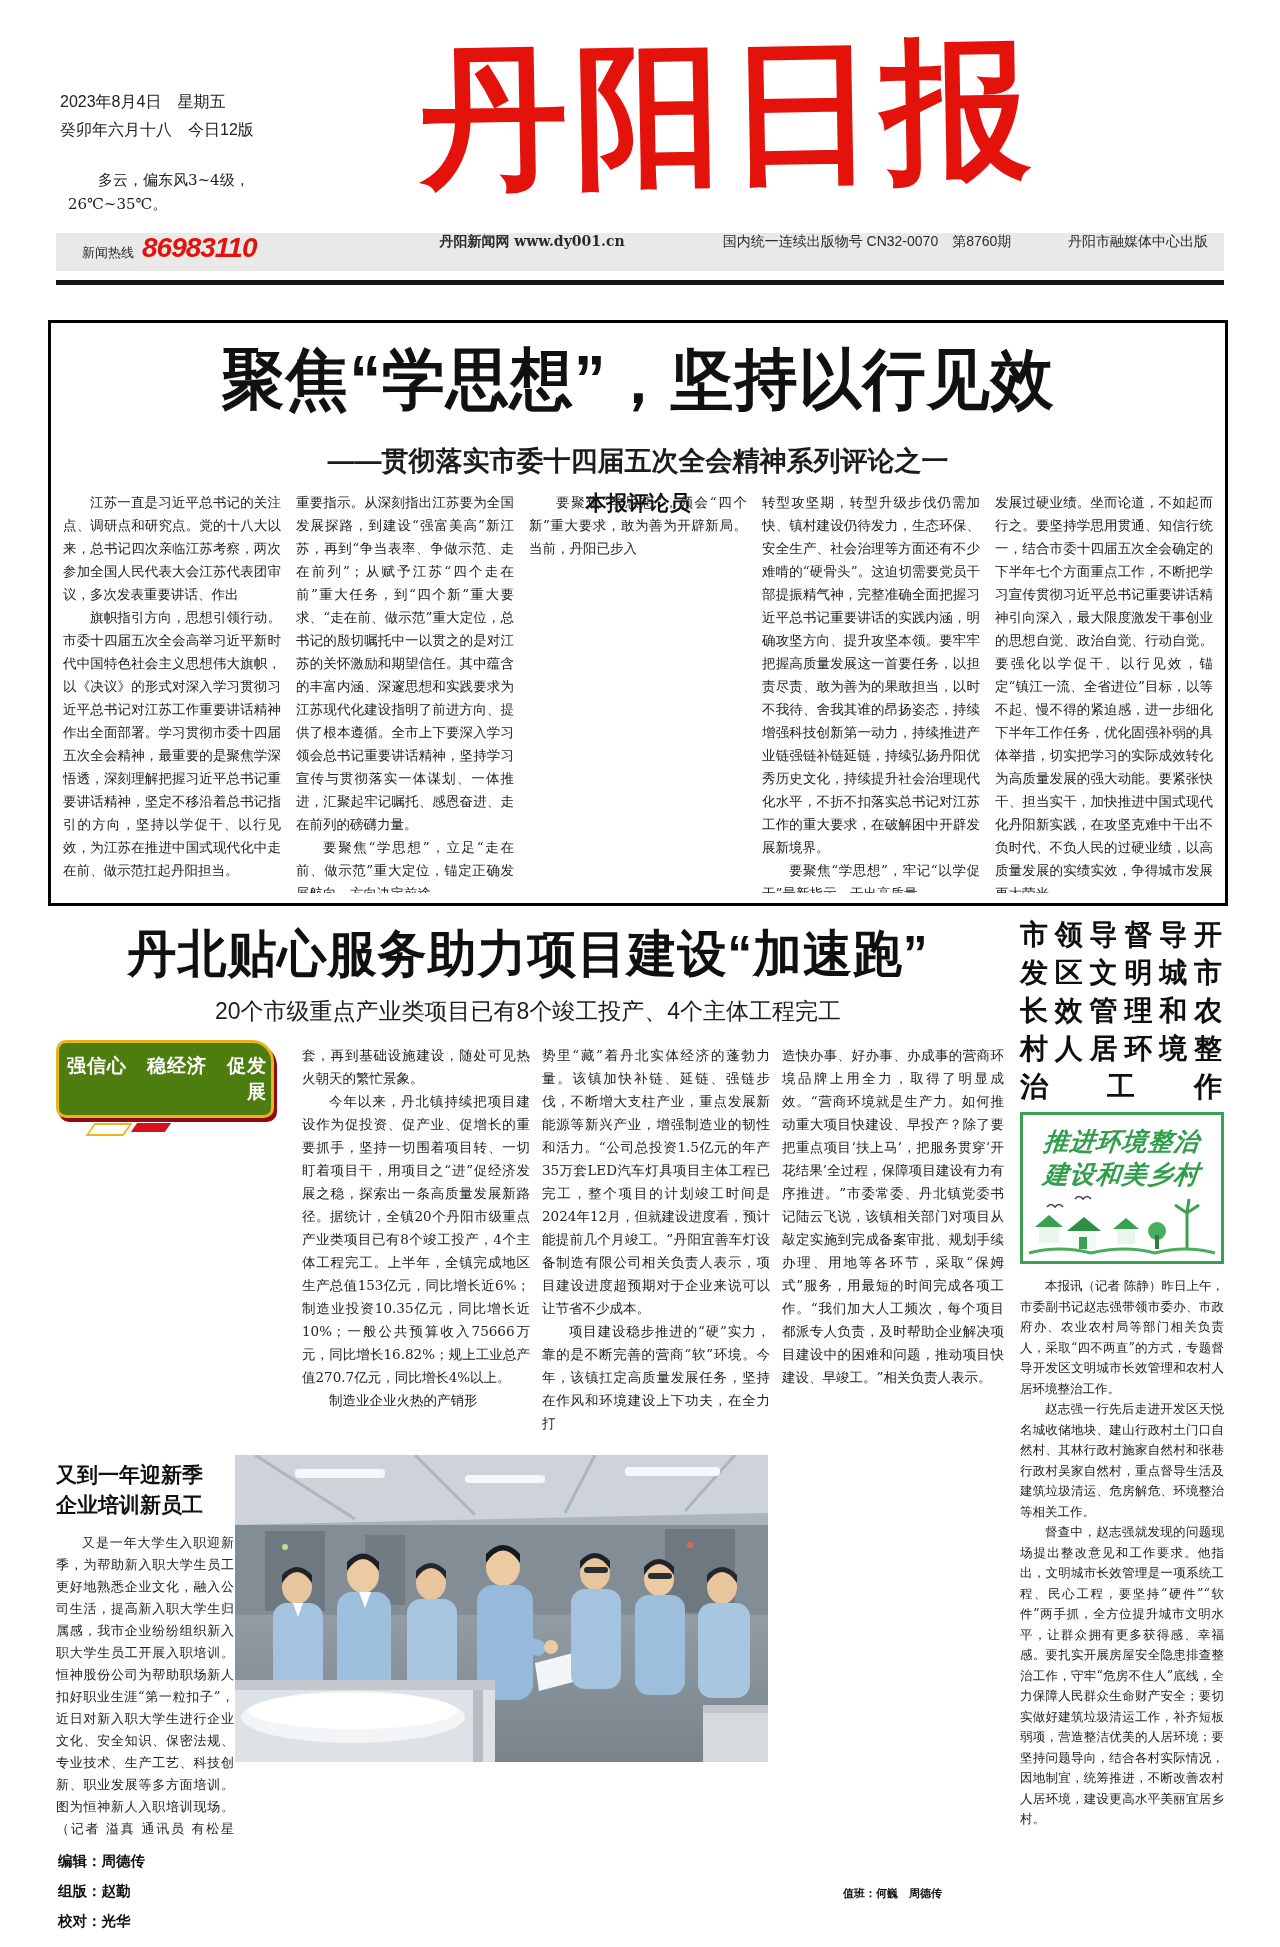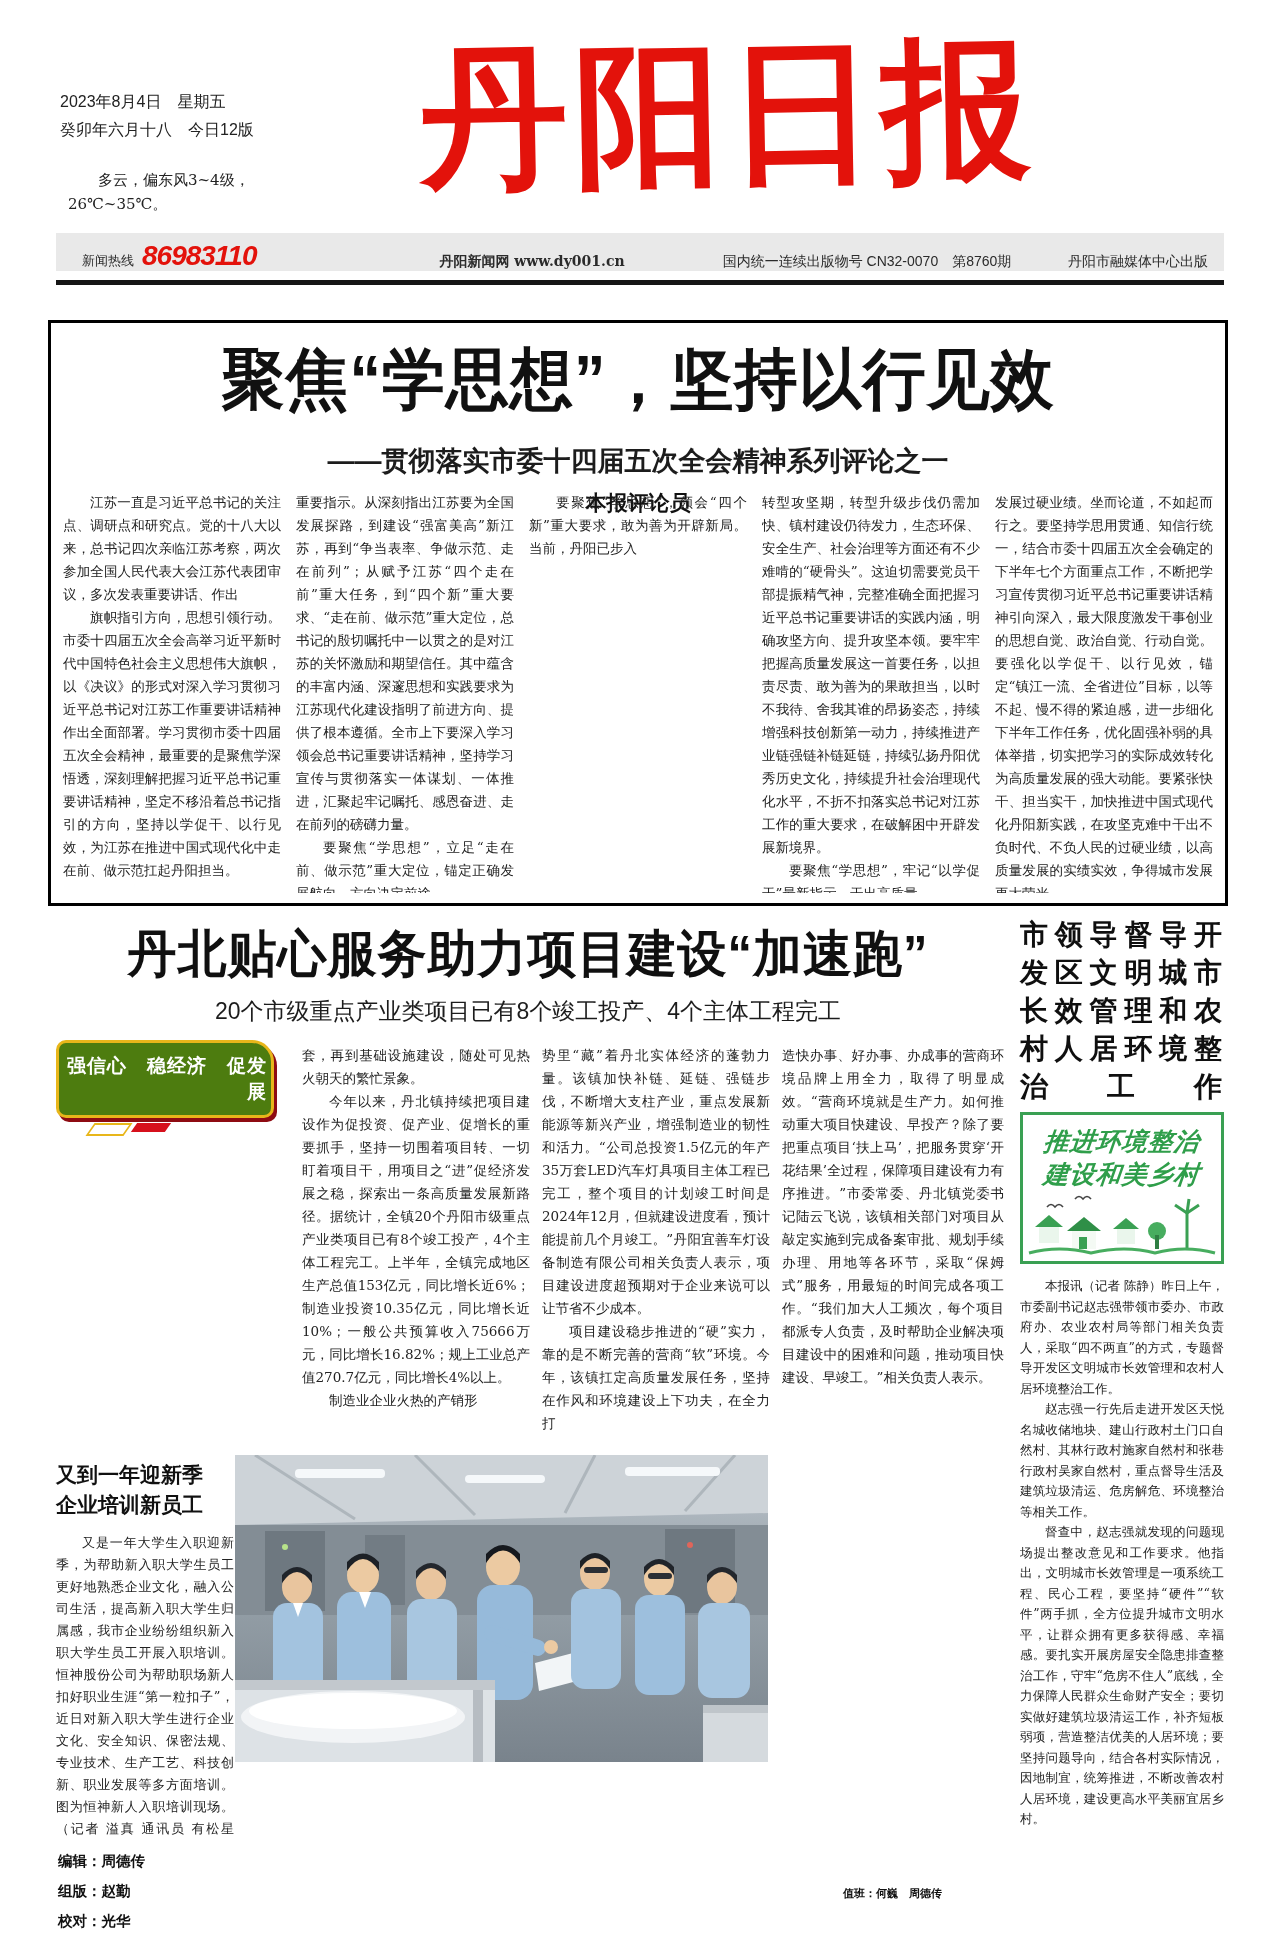--- a/index.html
+++ b/index.html
@@ -10,21 +10,21 @@
   .dateblock{position:absolute;left:60px;top:88px;font-size:16px;line-height:28px;color:#222;font-weight:500;}
   .weather{position:absolute;left:68px;top:168px;width:190px;font-size:15px;line-height:24px;
            font-family:"DejaVu Serif",serif;color:#222;text-indent:2em;}
   .masthead{position:absolute;left:408px;top:18px;width:640px;height:190px;display:flex;
             align-items:center;justify-content:center;}
   .masthead span{font-family:"DejaVu Serif",serif;font-weight:900;font-size:148px;line-height:170px;
             color:#e3120b;letter-spacing:6px;transform:rotate(-1deg) scaleY(1.04);}
 
   
   .infobar{position:absolute;left:56px;top:233px;width:1168px;height:38px;background:#e9e9e9;
-           display:flex;align-items:flex-end;font-size:14px;color:#2b2b2b;}
+           display:flex;align-items:flex-start;font-size:14px;color:#2b2b2b;}
   .hotline{display:flex;align-items:baseline;margin-left:26px;width:300px;}
   .hotline .lbl{font-size:13px;margin-right:8px;}
   .hotline .num{font-size:28px;font-weight:bold;font-style:italic;color:#e3120b;
                 letter-spacing:-1px;line-height:30px;}
   .ib-site{width:300px;text-align:center;font-weight:bold;font-family:"DejaVu Serif",serif;}
   .ib-issue{width:370px;text-align:center;}
   .ib-pub{flex:1;text-align:center;}
   .blackrule{position:absolute;left:56px;top:280px;width:1168px;height:5px;background:#151515;}
 
   

